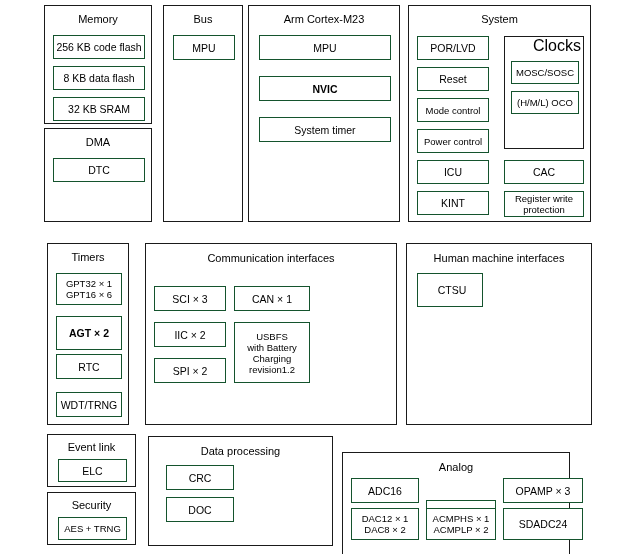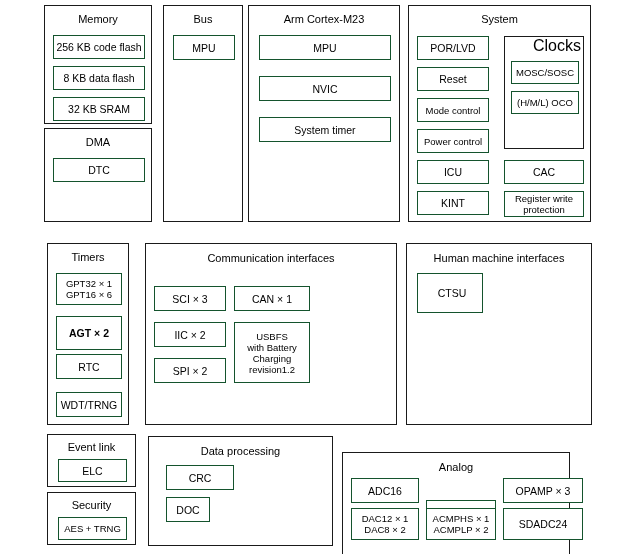--- a/index.html
+++ b/index.html
@@ -81,21 +81,21 @@
   </div>
 
   <div class="panel" style="left:163px; top:5px; width:80px; height:217px;">
     <div class="panel-title" style="top:7px;">Bus</div>
     <div class="block" style="left:9px; top:29px; width:62px; height:25px;">MPU</div>
   </div>
 
   <div class="panel" style="left:248px; top:5px; width:152px; height:217px;">
     <div class="panel-title" style="top:7px;">Arm Cortex-M23</div>
     <div class="block" style="left:10px; top:29px; width:132px; height:25px;">MPU</div>
-    <div class="block" style="left:10px; top:70px; width:132px; height:25px;">NVIC</div>
+    <div class="block" style="left:10px; top:70px; width:132px; height:25px;font-weight:bold;">NVIC</div>
     <div class="block" style="left:10px; top:111px; width:132px; height:25px;">System timer</div>
   </div>
 
   <div class="panel" style="left:408px; top:5px; width:183px; height:217px;">
     <div class="panel-title" style="top:7px;">System</div>
 
     <div class="block" style="left:8px; top:30px; width:72px; height:24px;">POR/LVD</div>
     <div class="block" style="left:8px; top:61px; width:72px; height:24px;">Reset</div>
     <div class="block small" style="left:8px; top:92px; width:72px; height:24px;">Mode control</div>
     <div class="block small" style="left:8px; top:123px; width:72px; height:24px;">Power control</div>
@@ -129,37 +129,37 @@
     <div class="block" style="left:8px; top:114px; width:72px; height:25px;">SPI × 2</div>
     <div class="block" style="left:88px; top:42px; width:76px; height:25px;">CAN × 1</div>
     <div class="block small" style="left:88px; top:78px; width:76px; height:61px;">USBFS
 with Battery
 Charging
 revision1.2</div>
   </div>
 
   <div class="panel" style="left:406px; top:243px; width:186px; height:182px;">
     <div class="panel-title" style="top:8px;">Human machine interfaces</div>
-    <div class="block" style="left:10px; top:29px; width:66px; height:40px;padding-left:6px;">CTSU</div>
+    <div class="block" style="left:10px; top:29px; width:66px; height:34px;padding-left:6px;">CTSU</div>
   </div>
 
   <div class="panel" style="left:47px; top:434px; width:89px; height:53px;">
     <div class="panel-title" style="top:6px;">Event link</div>
     <div class="block" style="left:10px; top:24px; width:69px; height:23px;">ELC</div>
   </div>
 
   <div class="panel" style="left:47px; top:492px; width:89px; height:53px;">
     <div class="panel-title" style="top:6px;">Security</div>
     <div class="block small" style="left:10px; top:24px; width:69px; height:23px;">AES + TRNG</div>
   </div>
 
   <div class="panel" style="left:148px; top:436px; width:185px; height:110px;">
     <div class="panel-title" style="top:8px;">Data processing</div>
     <div class="block" style="left:17px; top:28px; width:68px; height:25px;">CRC</div>
-    <div class="block" style="left:17px; top:60px; width:44px; height:25px;">DOC</div>
+    <div class="block" style="left:17px; top:60px; width:68px; height:25px;">DOC</div>
   </div>
 
   <div class="panel" style="left:342px; top:452px; width:228px; height:110px;">
     <div class="panel-title" style="top:8px;">Analog</div>
 
     <div class="block" style="left:8px; top:25px; width:68px; height:25px;">ADC16</div>
     <div class="block" style="left:83px; top:25px; width:70px; height:25px;margin-top:22px;">TSN</div>
     <div class="block" style="left:160px; top:25px; width:80px; height:25px;">OPAMP × 3</div>
 
     <div class="block small" style="left:8px; top:55px; width:68px; height:32px;">DAC12 × 1

